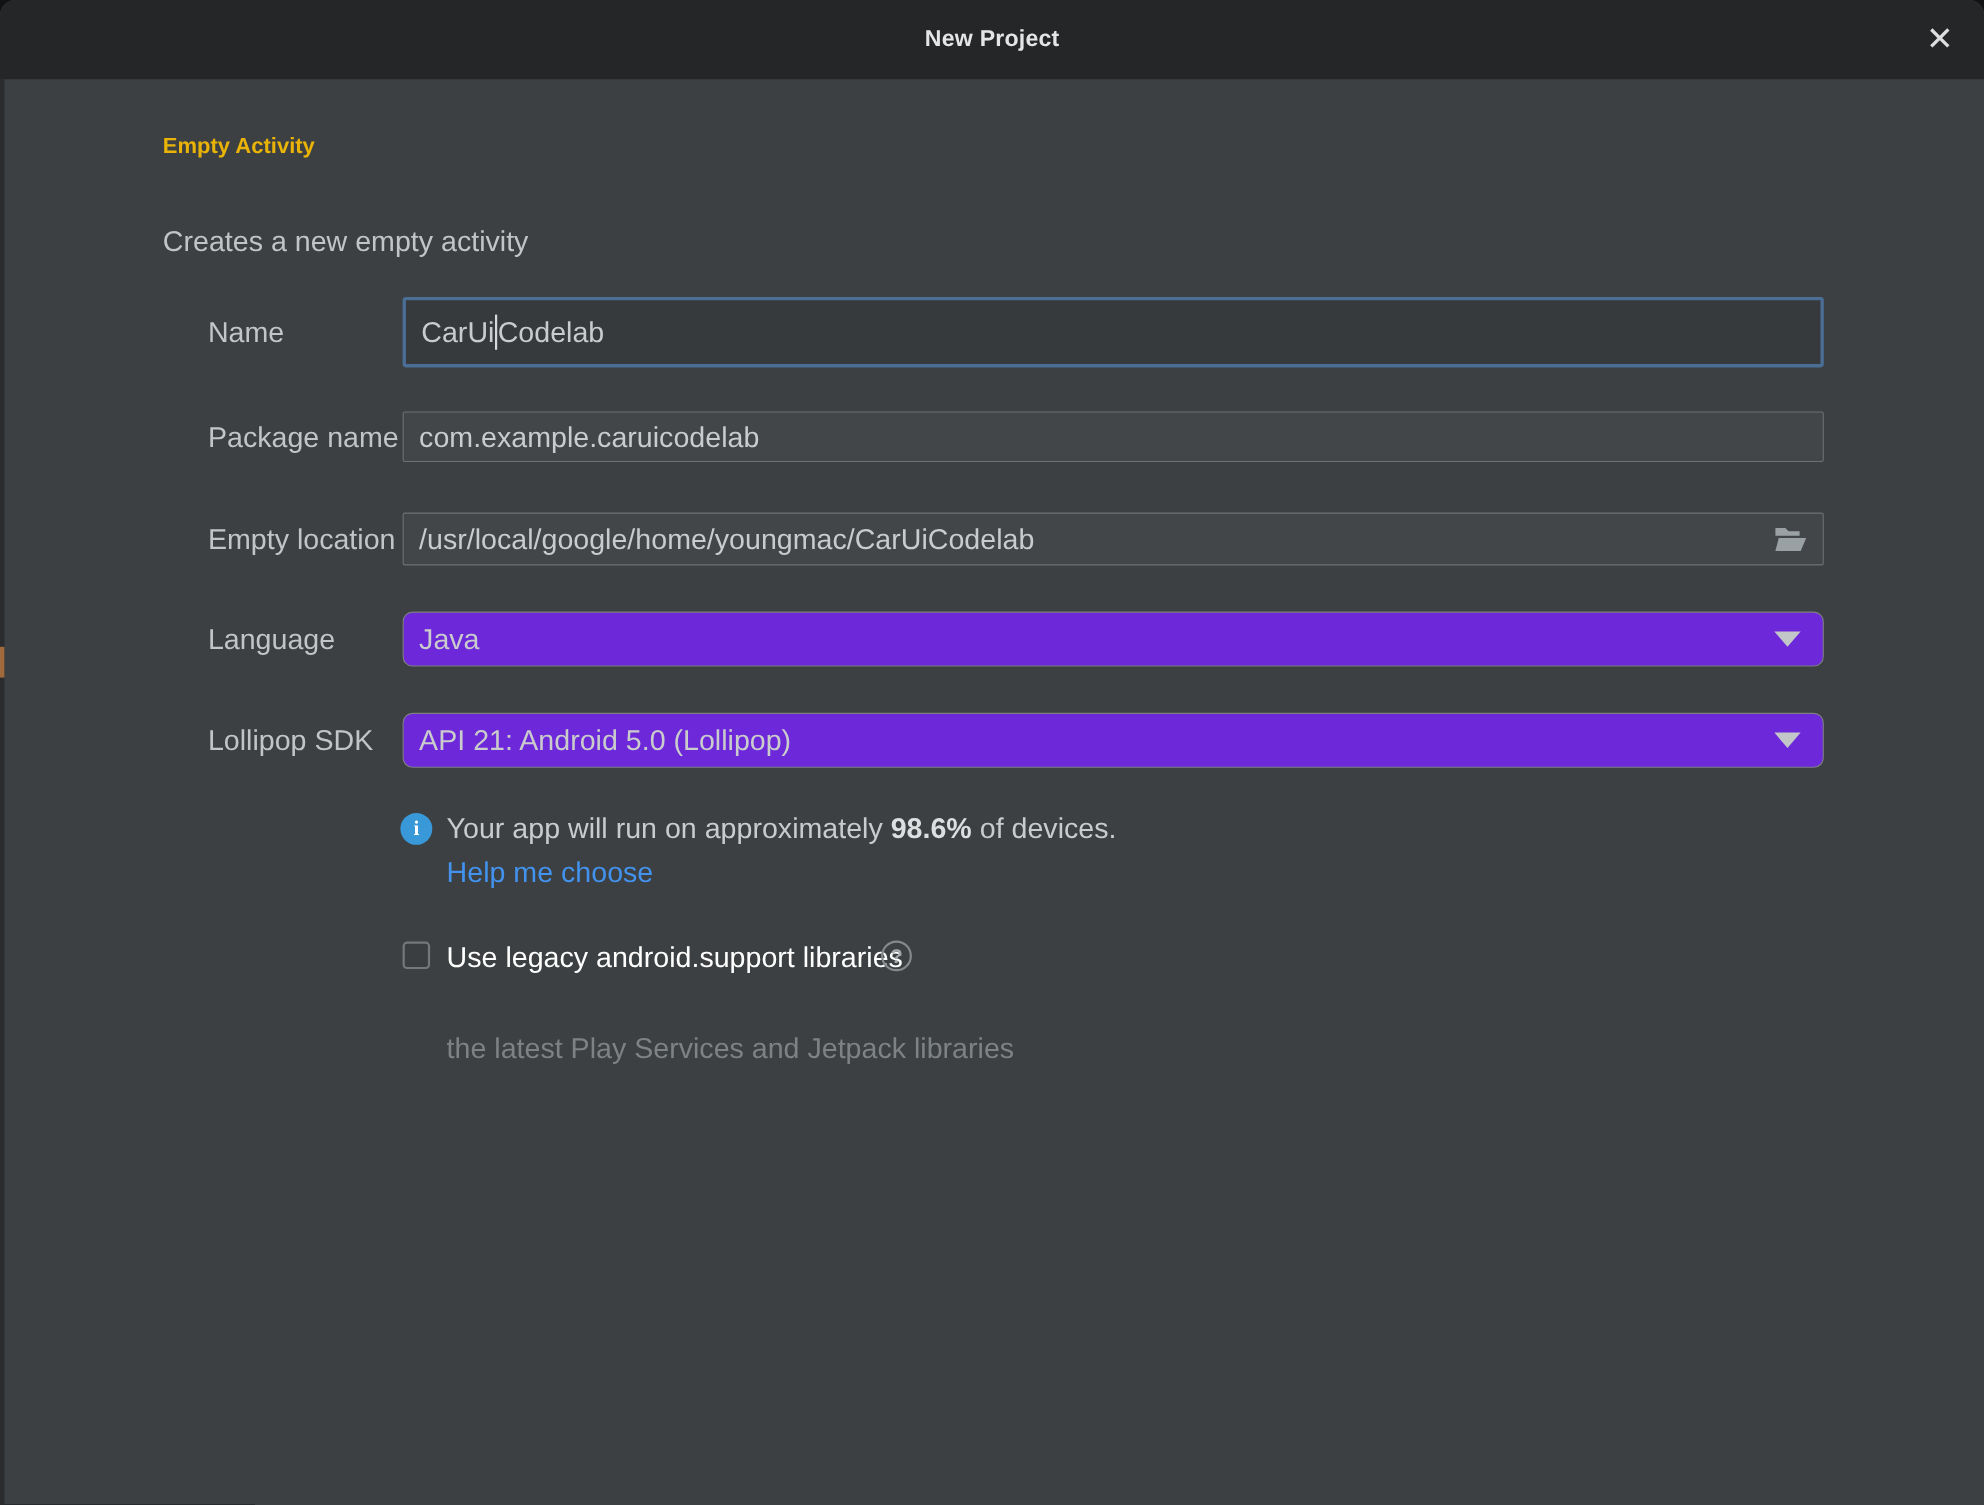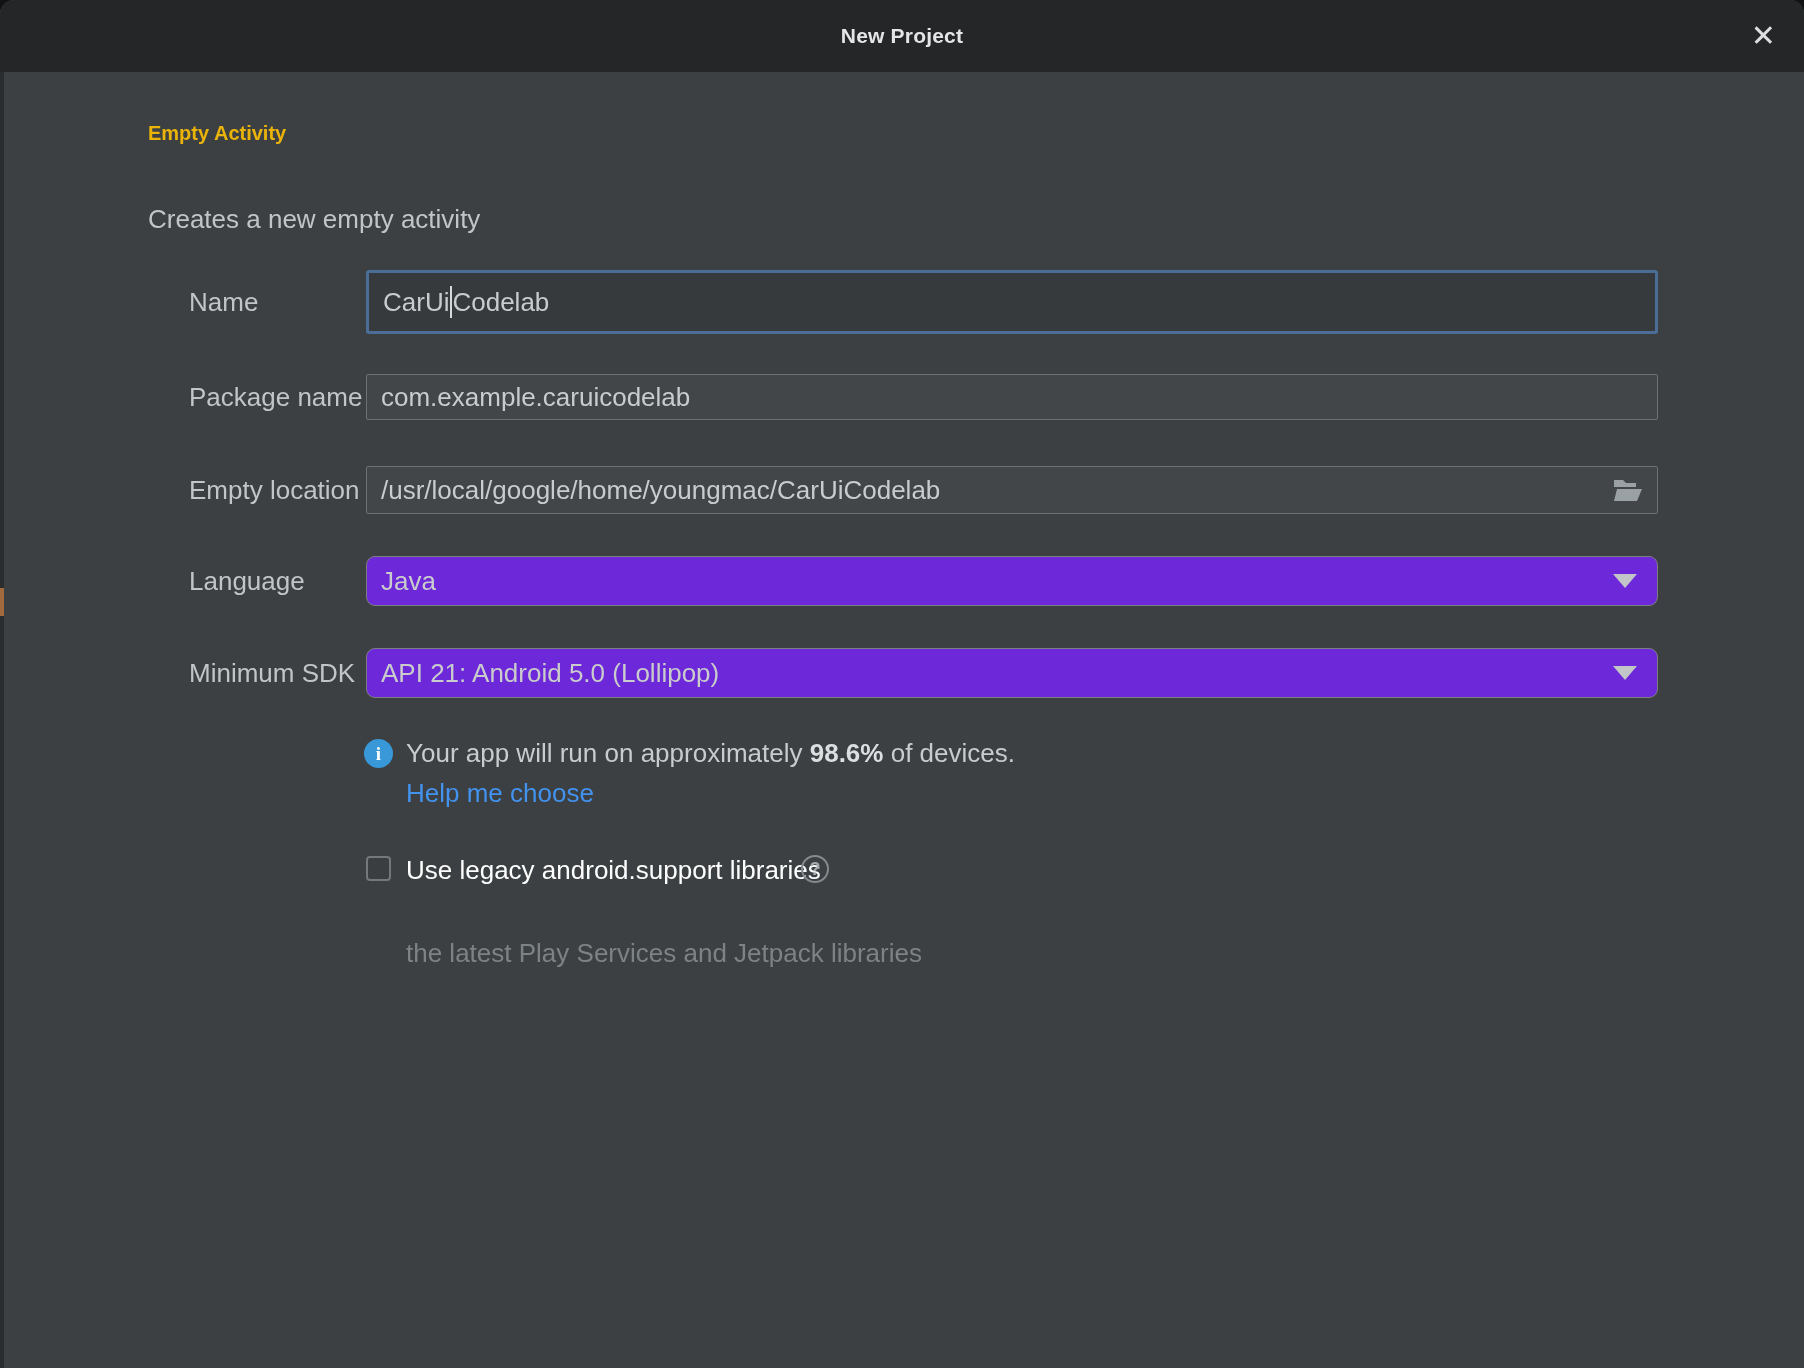--- a/index.html
+++ b/index.html
@@ -135,21 +135,21 @@
       </span>
     </span>
   </div>
 
   <div class="row-label lbl-language">Language</div>
   <div class="field select">
     <span>Java</span>
     <span class="dd-arrow"></span>
   </div>
 
-  <div class="row-label lbl-minsdk">Minimum SDK</div>
+  <div class="row-label lbl-minsdk">Lollipop SDK</div>
   <div class="field select minsdk">
     <span>API 21: Android 5.0 (Lollipop)</span>
     <span class="dd-arrow"></span>
   </div>
 
   <div class="info-icon">i</div>
   <div class="info-text"><span>Your app will run on approximately </span><b>98.6%</b><span> of devices.</span></div>
   <div class="help-link">Help me choose</div>
 
   <div class="checkbox"></div>

